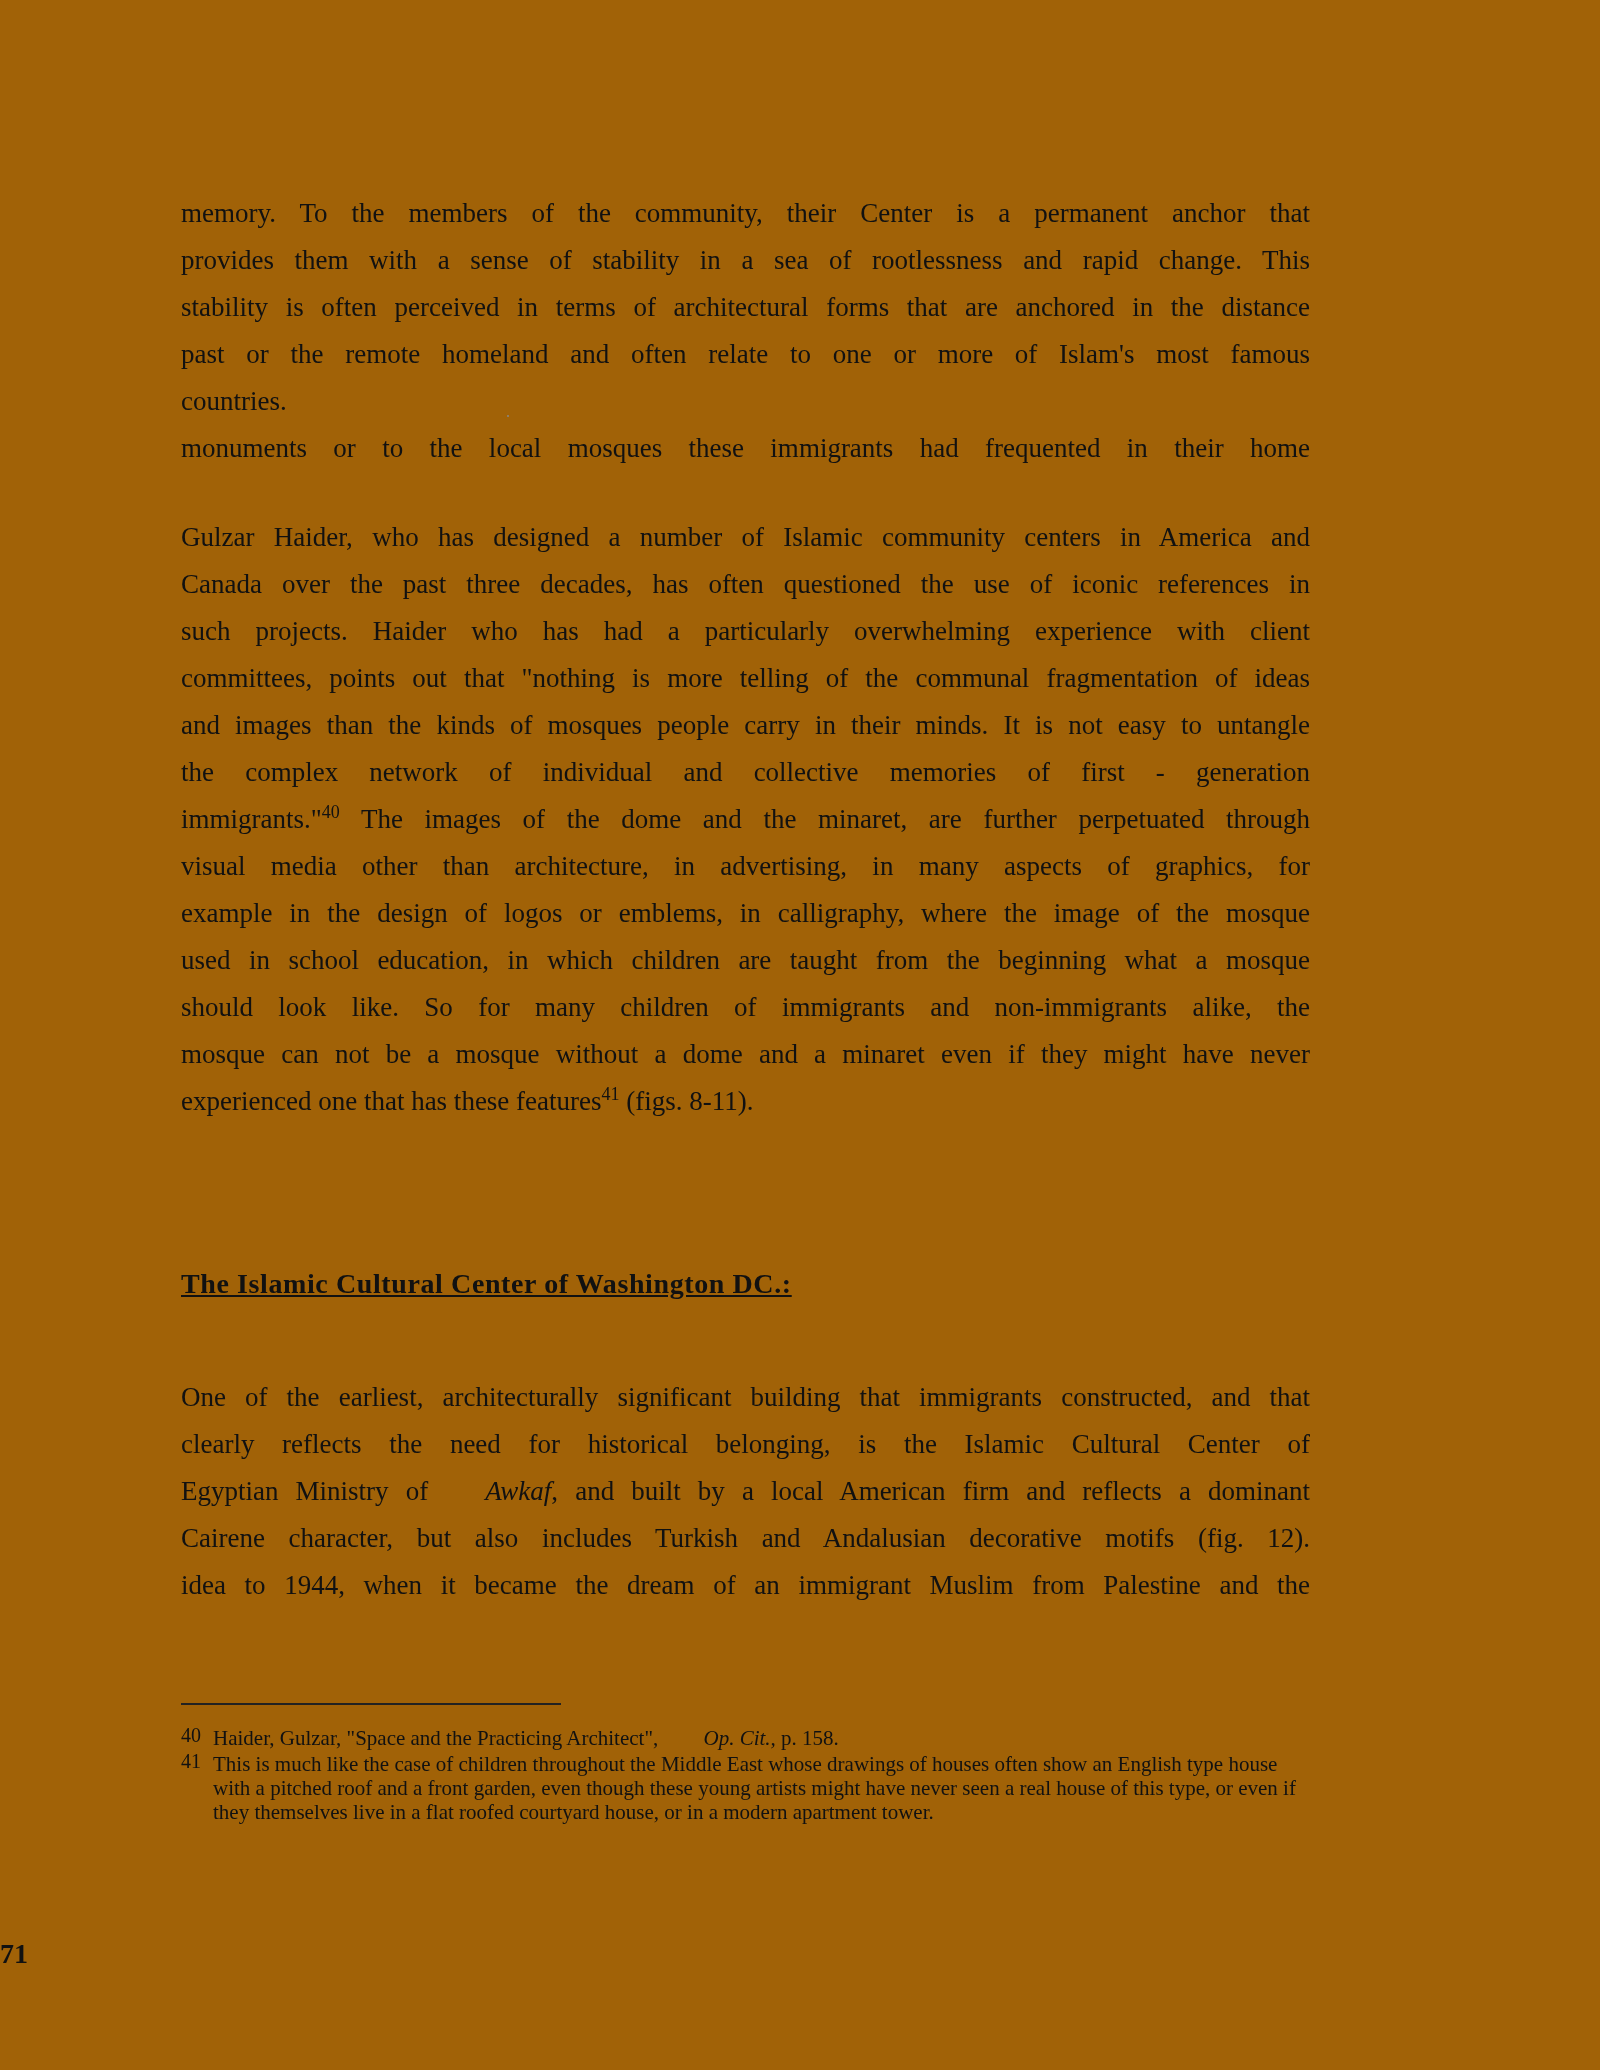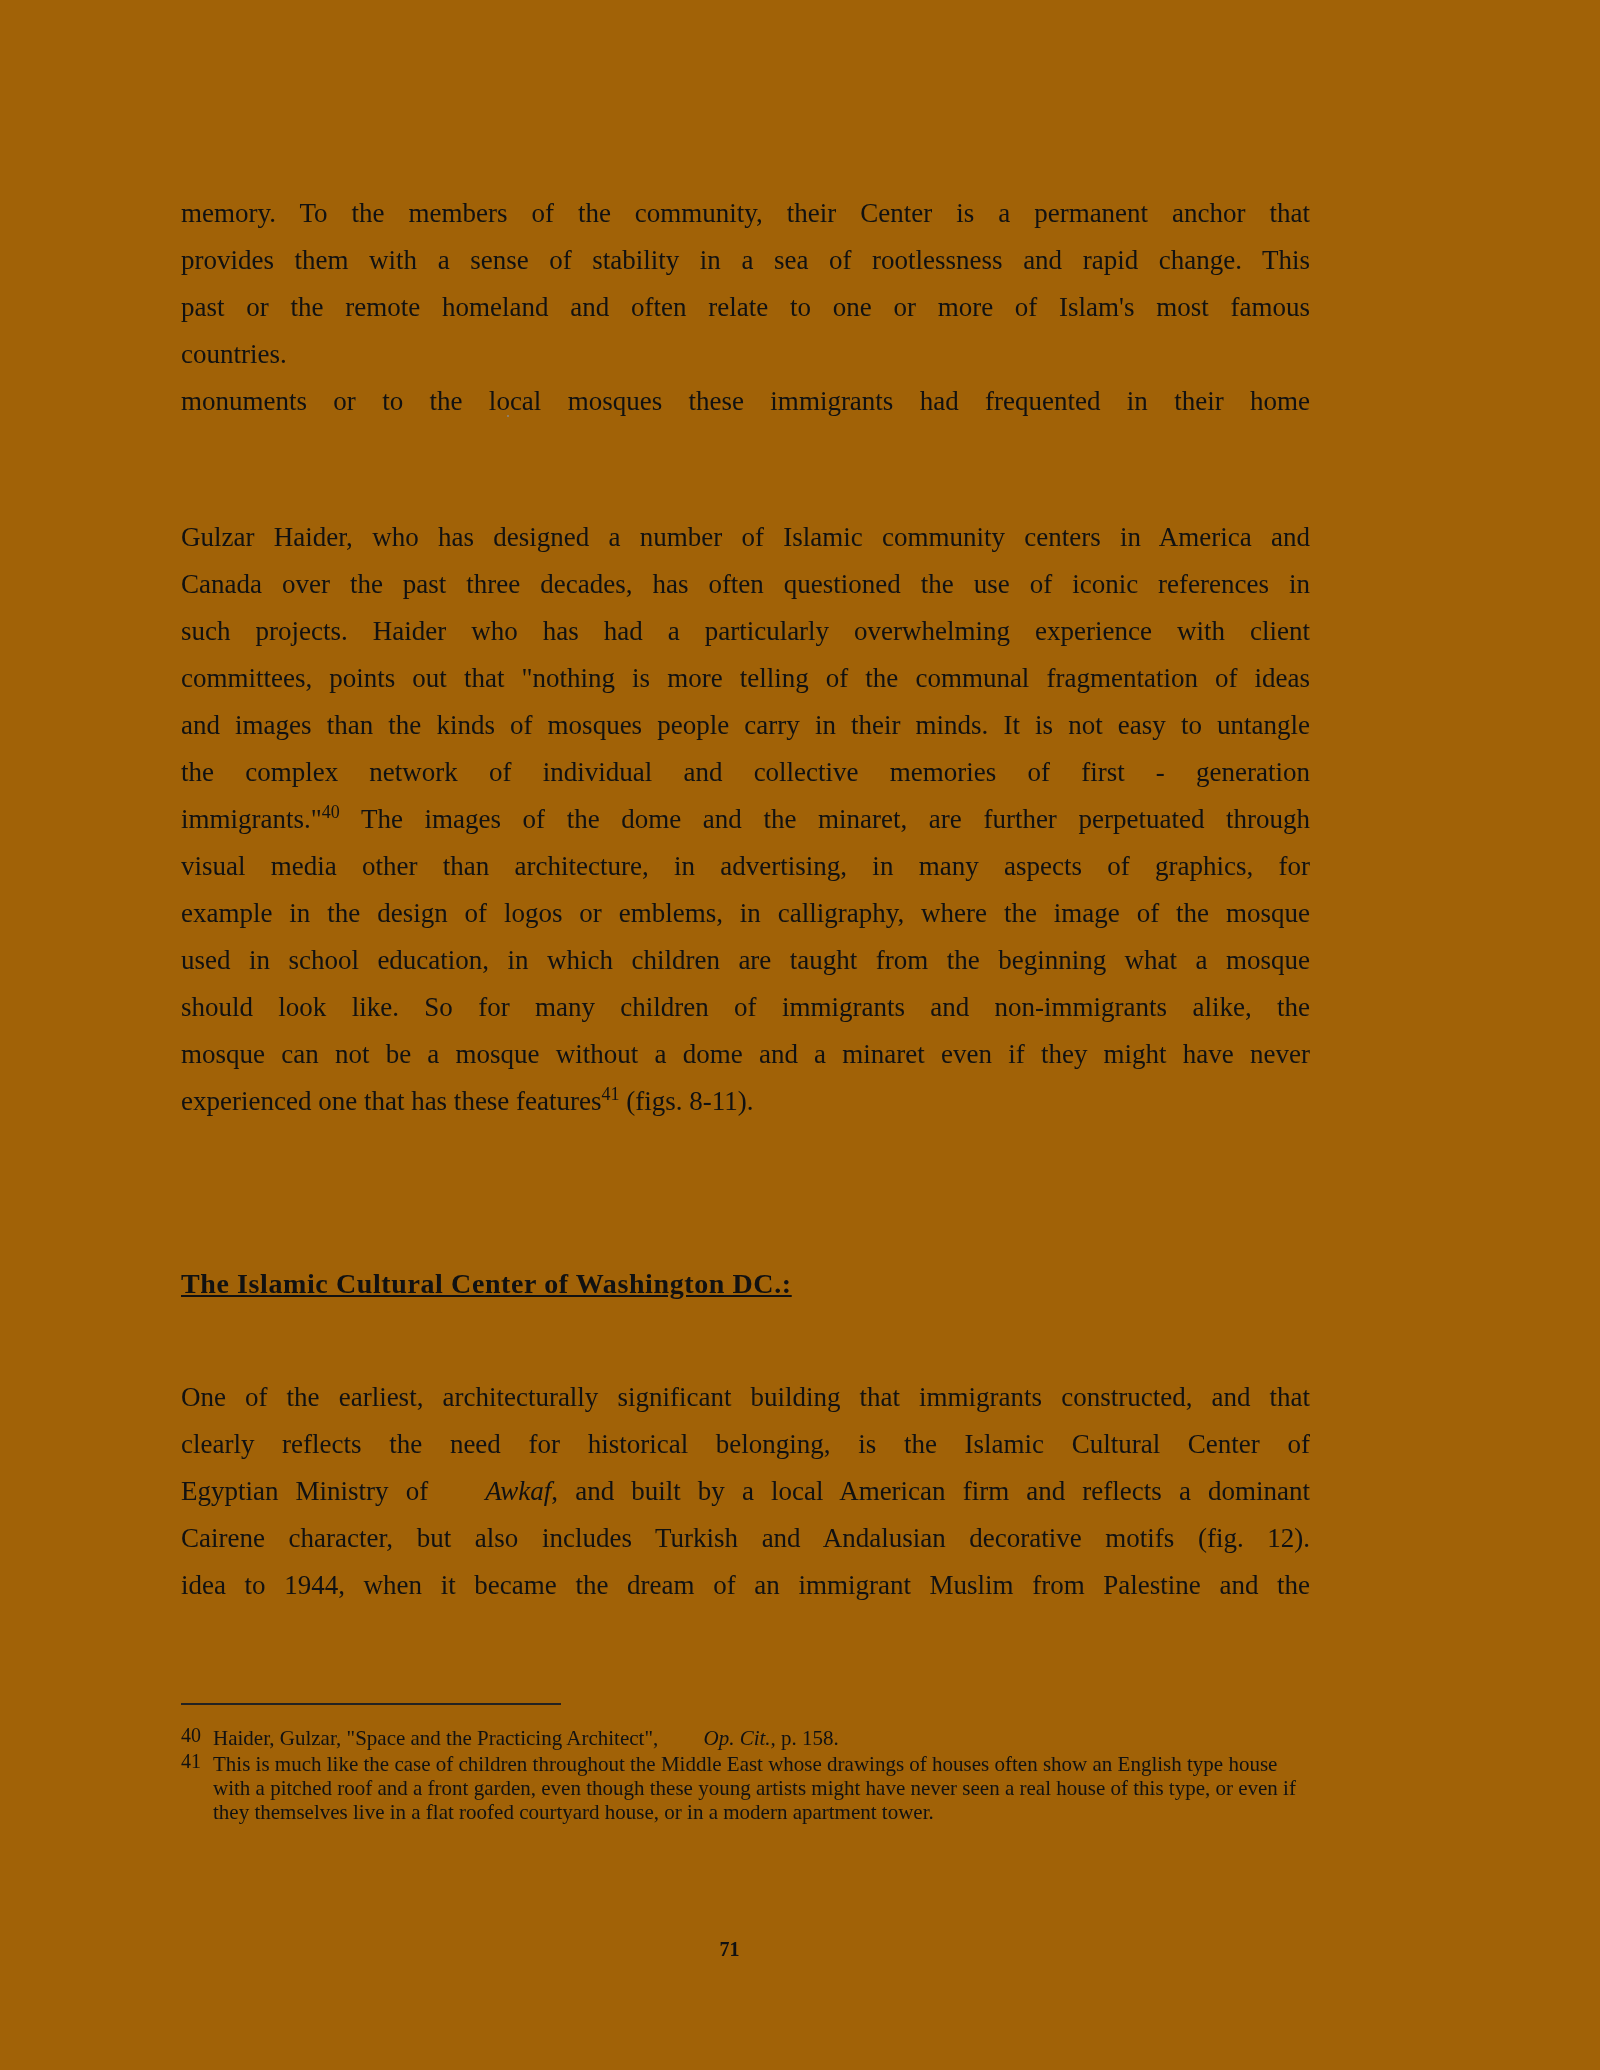--- a/index.html
+++ b/index.html
@@ -83,43 +83,44 @@
     .fn-num {
       position: absolute;
       left: 0;
       top: -3px;
       font-size: 20px;
     }
     .page-number {
       position: absolute;
       left: 0;
       width: 1459px;
-      text-align: center;
+      text-align: left;
       top: 1938px;
-      font-size: 20px;
+      font-size: 28px;
       font-weight: bold;
     }
     .speck {
       position: absolute;
       left: 507px;
       top: 415px;
       width: 2px;
       height: 2px;
       background: #888;
       border-radius: 50%;
     }
   </style>
 </head>
 <body>
 
 <div class="page">
 
   <div class="textblock p1">
     <span class="line">memory. To the members of the community, their Center is a permanent anchor that</span>
     <span class="line">provides them with a sense of stability in a sea of rootlessness and rapid change. This</span>
+    <span class="line">stability is often perceived in terms of architectural forms that are anchored in the distance</span>
     <span class="line">past or the remote homeland and often relate to one or more of Islam's most famous</span>
     <span class="line last">countries.</span>
     <span class="line">monuments or to the local mosques these immigrants had frequented in their home</span>
   </div>
   <span class="speck"></span>
 
   <div class="textblock p2">
     <span class="line">Gulzar Haider, who has designed a number of Islamic community centers in America and</span>
     <span class="line">Canada over the past three decades, has often questioned the use of iconic references in</span>
     <span class="line">such projects. Haider who has had a particularly overwhelming experience with client</span>

